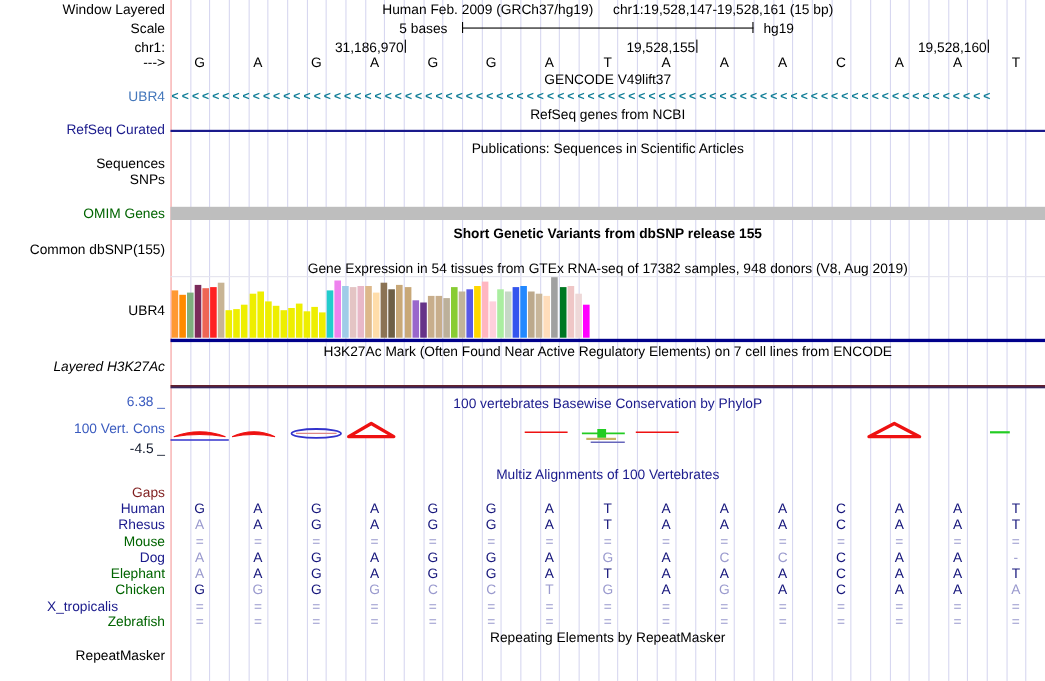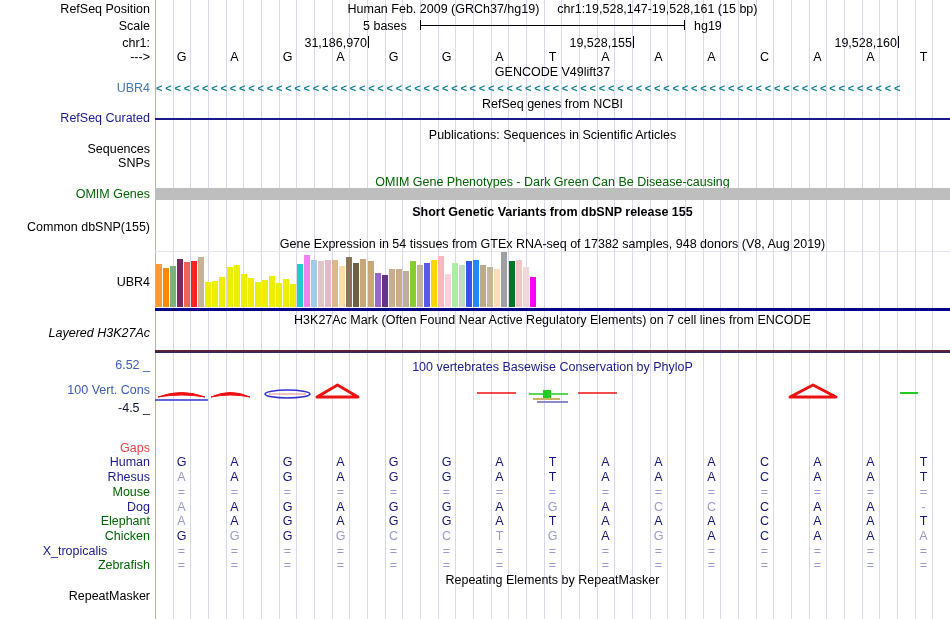--- a/index.html
+++ b/index.html
@@ -73,21 +73,21 @@
       <div class="grid" style="left: 826.33px;"></div>
       <div class="grid" style="left: 844px;"></div>
       <div class="grid" style="left: 861.67px;"></div>
       <div class="grid" style="left: 879.33px;"></div>
       <div class="grid" style="left: 897px;"></div>
       <div class="grid" style="left: 914.67px;"></div>
       <div class="grid" style="left: 932.33px;"></div>
     </div>
   <div class="redline"></div>
 
-  <div class="lbl" style="top:2px;">RefSeq Position</div>
+  <div class="lbl" style="top:2px;">Window Layered</div>
   <div class="ctr" style="top:2px;"><span>Human Feb. 2009 (GRCh37/hg19)</span><span style="display:inline-block;width:18px;"></span><span>chr1:19,528,147-19,528,161 (15 bp)</span></div>
 
   <div class="lbl" style="top:19px;">Scale</div>
   <div class="abs" style="top:19px;left:363px;">5 bases</div>
   <div class="abs" style="top:20px;left:420px;width:265px;height:10px;z-index:4;">
     <div class="abs" style="left:0;top:0;width:1px;height:10px;background:#000;"></div>
     <div class="abs" style="left:0;top:5px;width:265px;height:1px;background:#000;"></div>
     <div class="abs" style="right:0;top:0;width:1px;height:10px;background:#000;"></div>
   </div>
   <div class="abs" style="top:19px;left:694px;">hg19</div>
@@ -132,21 +132,20 @@
   <div class="arrow-row" style="top:82px;height:13px;" id="arrow-row">&lt;&lt;&lt;&lt;&lt;&lt;&lt;&lt;&lt;&lt;&lt;&lt;&lt;&lt;&lt;&lt;&lt;&lt;&lt;&lt;&lt;&lt;&lt;&lt;&lt;&lt;&lt;&lt;&lt;&lt;&lt;&lt;&lt;&lt;&lt;&lt;&lt;&lt;&lt;&lt;&lt;&lt;&lt;&lt;&lt;&lt;&lt;&lt;&lt;&lt;&lt;&lt;&lt;&lt;&lt;&lt;&lt;&lt;&lt;&lt;&lt;&lt;&lt;&lt;&lt;&lt;&lt;&lt;&lt;&lt;&lt;&lt;&lt;&lt;&lt;&lt;&lt;&lt;&lt;&lt;&lt;</div>
 
   <div class="ctr" style="top:97px;">RefSeq genes from NCBI</div>
   <div class="lbl navy" style="top:111px;">RefSeq Curated</div>
   <div class="hline" style="top:118px;height:2px;background:#1a1a8c;"></div>
 
   <div class="ctr" style="top:128px;">Publications: Sequences in Scientific Articles</div>
   <div class="lbl" style="top:142px;">Sequences</div>
   <div class="lbl" style="top:156px;">SNPs</div>
 
-  <div class="ctr green" style="top:175px;">OMIM Gene Phenotypes - Dark Green Can Be Disease-causing</div>
   <div class="hline" style="top:188px;height:12px;background:#bebebe;"></div>
   <div class="lbl green" style="top:187px;">OMIM Genes</div>
 
   <div class="ctr" style="top:205px;font-weight:bold;">Short Genetic Variants from dbSNP release 155</div>
   <div class="lbl" style="top:220px;">Common dbSNP(155)</div>
 
   <div class="ctr" style="top:237px;">Gene Expression in 54 tissues from GTEx RNA-seq of 17382 samples, 948 donors (V8, Aug 2019)</div>
   <div class="hline" style="top:251px;height:1px;background:#e4e4ee;"></div>
   <div class="lbl" style="top:275px;">UBR4</div>
   <div id="gtex-bars">
@@ -204,43 +203,44 @@
       <div class="bar" style="left: 515.5px; width: 6px; height: 47px; top: 260px; background: rgb(239, 198, 198);"></div>
       <div class="bar" style="left: 522.6px; width: 6px; height: 40px; top: 267px; background: rgb(238, 216, 216);"></div>
       <div class="bar" style="left: 529.6px; width: 6px; height: 30px; top: 277px; background: rgb(255, 0, 255);"></div>
     </div>
   <div class="hline" style="top:308px;height:3px;background:#00008b;"></div>
 
   <div class="ctr" style="top:313px;">H3K27Ac Mark (Often Found Near Active Regulatory Elements) on 7 cell lines from ENCODE</div>
   <div class="lbl" style="top:326px;font-style:italic;">Layered H3K27Ac</div>
   <div class="hline" style="top:350px;height:3px;background:linear-gradient(#6e2020,#28286e);"></div>
 
-  <div class="lbl blue-lbl" style="top:358px;">6.52 _</div>
+  <div class="lbl blue-lbl" style="top:358px;">6.38 _</div>
   <div class="ctr navy" style="top:360px;">100 vertebrates Basewise Conservation by PhyloP</div>
   <div class="lbl blue-lbl" style="top:383px;">100 Vert. Cons</div>
   <div class="lbl maroon-lbl" style="top:401px;">-4.5 _</div>
   <svg id="cons-svg" style="left:0;top:0;" width="950" height="619">
       <path d="M158 397 Q181.5 388 205 397 Q181.5 393 158 397 Z" fill="#ee1111" stroke="#ee1111" stroke-width="1"></path>
       <line x1="155" y1="400" x2="208" y2="400" stroke="#3333cc" stroke-width="1.5"></line>
       <path d="M211 397 Q230.5 388 250 397 Q230.5 393 211 397 Z" fill="#ee1111" stroke="#ee1111" stroke-width="1"></path>
       <ellipse cx="287.5" cy="394" rx="22.5" ry="4" fill="none" stroke="#3333cc" stroke-width="1.6"></ellipse>
       <line x1="269" y1="394" x2="306" y2="394" stroke="#dd8888" stroke-width="1"></line>
       <path d="M317 397 L337.5 385 L358 397 Z" fill="#fff" stroke="#ee1111" stroke-width="3" stroke-linejoin="round"></path>
       <line x1="477" y1="393" x2="516" y2="393" stroke="#ee1111" stroke-width="1.4"></line>
       <line x1="529" y1="394" x2="568" y2="394" stroke="#22cc22" stroke-width="1.5"></line>
       <rect x="543" y="390" width="8" height="8" fill="#22cc22"></rect>
       <line x1="533" y1="399" x2="560" y2="399" stroke="#c8b464" stroke-width="2"></line>
       <line x1="537" y1="402" x2="568" y2="402" stroke="#6666bb" stroke-width="1.5"></line>
       <line x1="578" y1="393" x2="617" y2="393" stroke="#ee1111" stroke-width="1.4"></line>
       <path d="M790 397 L813 385 L836 397 Z" fill="#fff" stroke="#ee1111" stroke-width="3" stroke-linejoin="round"></path>
       <line x1="900" y1="393" x2="918" y2="393" stroke="#22cc22" stroke-width="2"></line>
     </svg>
 
+  <div class="ctr navy" style="top:424px;">Multiz Alignments of 100 Vertebrates</div>
   <div id="multiz-layer">
-      <div class="lbl" style="top: 441px; color: #ef4444;">Gaps</div>
+      <div class="lbl" style="top: 441px; color: #7f1d1d;">Gaps</div>
       <div class="lbl" style="top: 455px; color: rgb(26, 26, 140);">Human</div>
       <span class="aln-letter aln-dark" style="left: 181.5px; top: 455px;">G</span>
       <span class="aln-letter aln-dark" style="left: 234.5px; top: 455px;">A</span>
       <span class="aln-letter aln-dark" style="left: 287.5px; top: 455px;">G</span>
       <span class="aln-letter aln-dark" style="left: 340.5px; top: 455px;">A</span>
       <span class="aln-letter aln-dark" style="left: 393.5px; top: 455px;">G</span>
       <span class="aln-letter aln-dark" style="left: 446.5px; top: 455px;">G</span>
       <span class="aln-letter aln-dark" style="left: 499.5px; top: 455px;">A</span>
       <span class="aln-letter aln-dark" style="left: 552.5px; top: 455px;">T</span>
       <span class="aln-letter aln-dark" style="left: 605.5px; top: 455px;">A</span>

